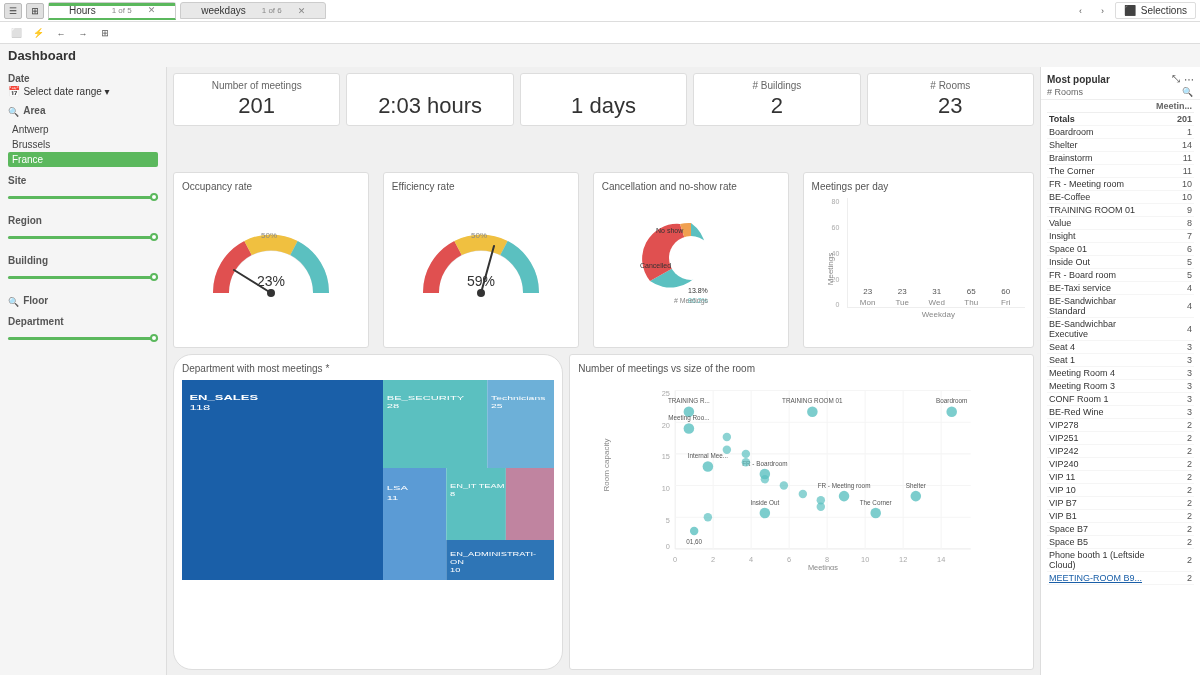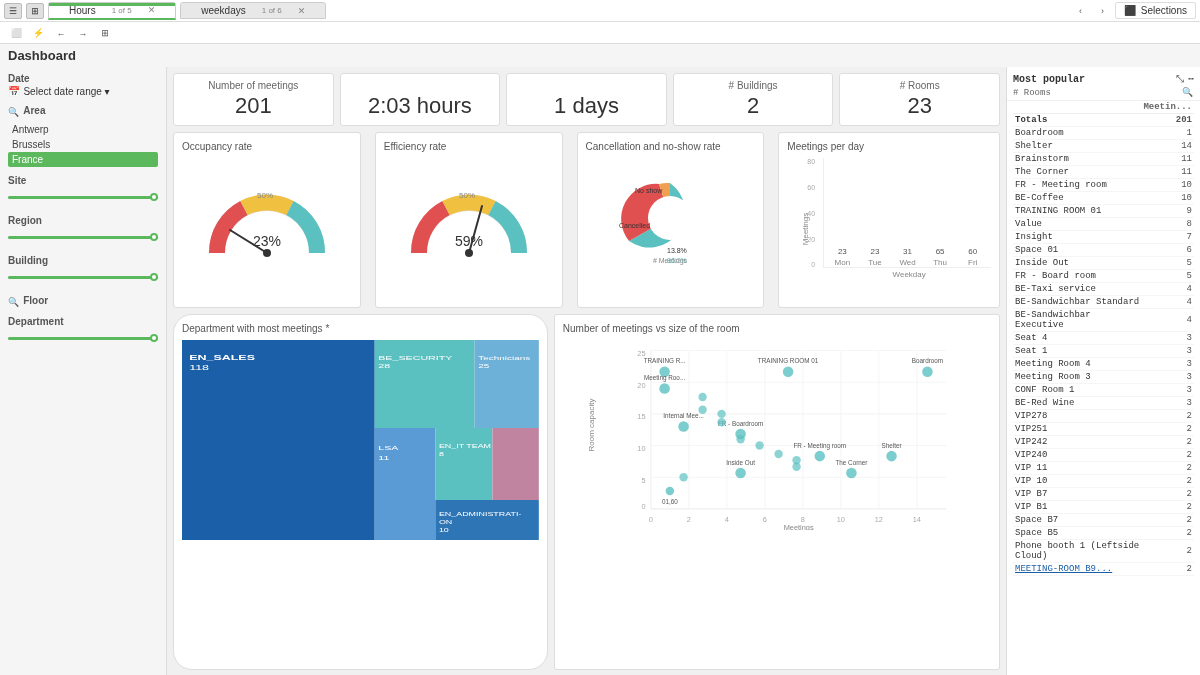--- a/index.html
+++ b/index.html
@@ -32,21 +32,21 @@
     .slider-fill { height: 100%; background: #5bb85d; border-radius: 2px; }
     .slider-thumb { width: 8px; height: 8px; background: #fff; border: 2px solid #5bb85d; border-radius: 50%; position: absolute; top: -3px; cursor: pointer; }
 
     .content { flex: 1; overflow-y: auto; padding: 6px; display: flex; flex-direction: column; gap: 6px; }
 
     .kpi-row { display: flex; gap: 6px; }
     .kpi-card { flex: 1; background: #fff; border: 1px solid #ddd; border-radius: 3px; padding: 6px 10px; text-align: center; }
     .kpi-label { font-size: 10px; color: #666; margin-bottom: 2px; }
     .kpi-value { font-size: 22px; font-weight: 300; color: #333; line-height: 1.2; }
 
-    .charts-row { display: flex; gap: 14px; }
+    .charts-row { display: flex; gap: 14px; margin-top: 40px; }
     .chart-card { background: #fff; border: 1px solid #ddd; border-radius: 3px; padding: 8px; }
     .chart-title { font-size: 10px; color: #555; margin-bottom: 6px; font-weight: 500; }
 
     .gauge-card { flex: 1; }
     .gauge-container { display: flex; justify-content: center; align-items: center; height: 120px; position: relative; }
 
     .donut-card { flex: 1; }
 
     .bar-card { flex: 1.2; }
     .bar-group { display: flex; flex-direction: column; align-items: center; flex: 1; }
@@ -59,21 +59,21 @@
     .popular-table tr.totals td { font-weight: 600; }
     .popular-table td:last-child { text-align: right; color: #555; }
 
     .bottom-row { display: flex; gap: 6px; flex: 1; }
     .dept-card { flex: 1; border-radius: 19px; }
     .scatter-card { flex: 1.2; }
 
     .treemap-container { height: 200px; position: relative; overflow: hidden; }
     .treemap-footer { font-size: 8px; color: #888; margin-top: 4px; font-style: italic; }
 
-    .right-panel { width: 194px; background: #fff; border-left: 1px solid #ddd; display: flex; flex-direction: column; font-family: Liberation Mono, monospace; }
+    .right-panel { width: 160px; background: #fff; border-left: 1px solid #ddd; display: flex; flex-direction: column; }
 
     .green-progress { height: 3px; background: #5bb85d; width: 100%; position: absolute; top: 0; left: 0; }
   </style>
 </head>
 <body>
 
 <div class="top-bar">
   <div class="top-bar-btn">☰</div>
   <div class="top-bar-btn">⊞</div>
   <div class="tab-item active">

